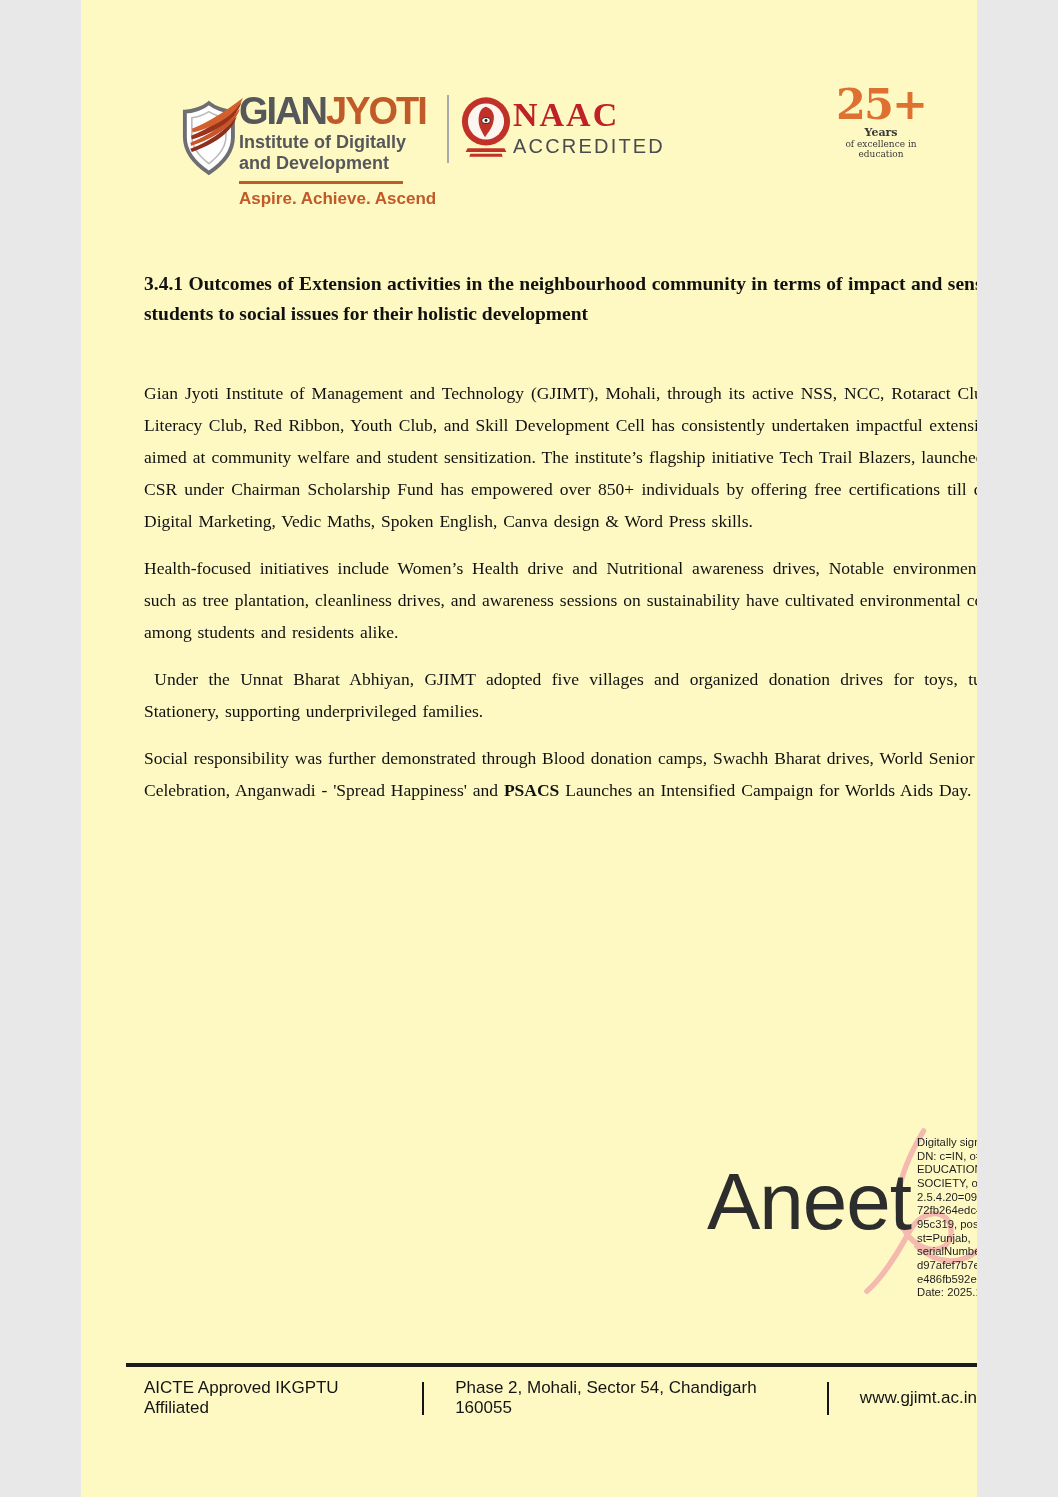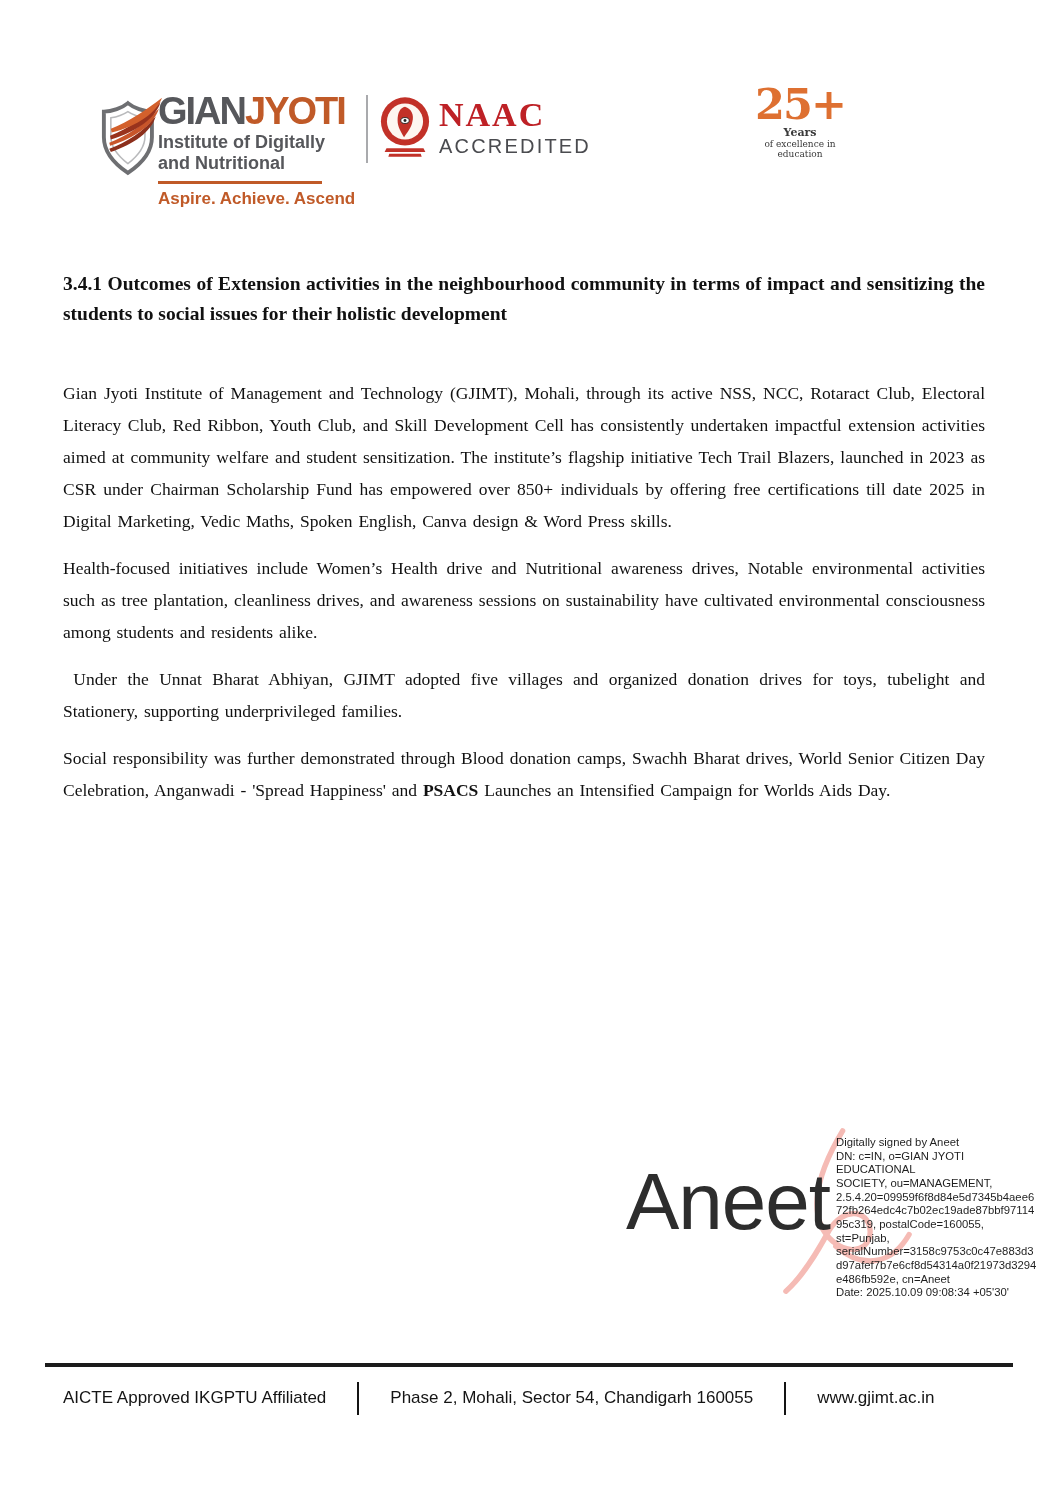--- a/index.html
+++ b/index.html
@@ -1,22 +1,22 @@
 <!DOCTYPE html>
 <html><head>
 <meta charset="utf-8">
 <style>
   * { margin: 0; padding: 0; box-sizing: border-box; }
   html, body { background: #e8e8e8; }
   .page {
     position: relative;
-    width: 1058px;
+    width: 896px;
     height: 1497px;
     margin: 0 auto;
-    background: #ffffff;
+    background: #fef9c3;
     overflow: hidden;
     font-family: "Liberation Serif", serif;
     color: #111;
   }
 
   
   .header { position: absolute; left: 0; top: 0; width: 100%; height: 210px; }
 
   .gjimt-logo { position: absolute; left: 100px; top: 92px; display: flex; }
   .shield { width: 62px; height: 92px; margin-right: -6px; position: relative; z-index: 1; }
@@ -26,21 +26,21 @@
   .logo-title .jyoti { color: #C05A28; }
   .logo-sub { font-family: "Liberation Sans", sans-serif; font-weight: bold; font-size: 18px; line-height: 1.18; color: #56575B; margin-top: 2px; }
   .logo-sub.second { margin-top: 0; }
   .logo-rule { width: 164px; height: 3px; background: #C05A28; margin: 7px 0 5px 0; }
   .logo-tagline { font-family: "Liberation Sans", sans-serif; font-weight: bold; font-size: 17px; color: #C05A28; }
 
   .divider-v { position: absolute; left: 366px; top: 95px; width: 2px; height: 68px; background: #A9AAAD; }
 
   .naac-logo { position: absolute; left: 380px; top: 96px; display: flex; align-items: flex-start; }
   .naac-emblem { width: 50px; height: 62px; }
-  .naac-textcol { margin-left: 9px; padding-top: 2px; }
+  .naac-textcol { margin-left: 2px; padding-top: 2px; }
   .naac-title { font-family: "Liberation Serif", serif; font-weight: bold; font-size: 34px; line-height: 1; color: #BE2126; letter-spacing: 2px; }
   .naac-sub { font-family: "Liberation Sans", sans-serif; font-weight: normal; font-size: 20px; color: #4A4B4F; letter-spacing: 2.2px; margin-top: 3px; }
 
   .years-badge { position: absolute; left: 750px; top: 84px; width: 100px; text-align: center; color: #3A3A3A; }
   .years-num { font-family: "DejaVu Serif", serif; font-weight: bold; font-size: 43px; line-height: 0.95; color: #DE7031; letter-spacing: -2px; }
   .years-label { font-family: "DejaVu Serif", serif; font-weight: bold; font-size: 11px; margin-top: 1px; }
   .years-sub { font-family: "DejaVu Serif", serif; font-size: 9px; line-height: 1.15; }
 
   
   .content { position: absolute; left: 63px; top: 226px; width: 922px; margin-top: 43px; }
@@ -100,21 +100,21 @@
         <path d="M12 62 C34 54 56 40 72 20 C66 40 44 56 14 66 Z" fill="#8C2F1C"></path>
         <path d="M12 54 C34 46 58 30 76 10 C70 30 46 48 13 58 Z" fill="#C8552A"></path>
         <path d="M13 45 C35 37 60 20 78 2 C72 22 48 40 14 50 Z" fill="#99331D"></path>
         <path d="M14 36 C36 28 62 10 80 -4 C74 14 50 32 15 41 Z" fill="#D3602C"></path>
       </svg>
       <div class="logo-text">
         <div class="logo-title">
           <span class="gian">GIAN</span><span class="jyoti">JYOTI</span>
         </div>
         <div class="logo-sub">Institute of Digitally</div>
-        <div class="logo-sub second">and Nutritional</div>
+        <div class="logo-sub second">and Development</div>
         <div class="logo-rule"></div>
         <div class="logo-tagline">Aspire. Achieve. Ascend</div>
       </div>
     </div>
 
     <div class="divider-v"></div>
 
     <div class="naac-logo">
       <svg class="naac-emblem" viewBox="0 0 54 66" aria-hidden="true">
         <circle cx="27" cy="27" r="26" fill="#C23128"></circle>

